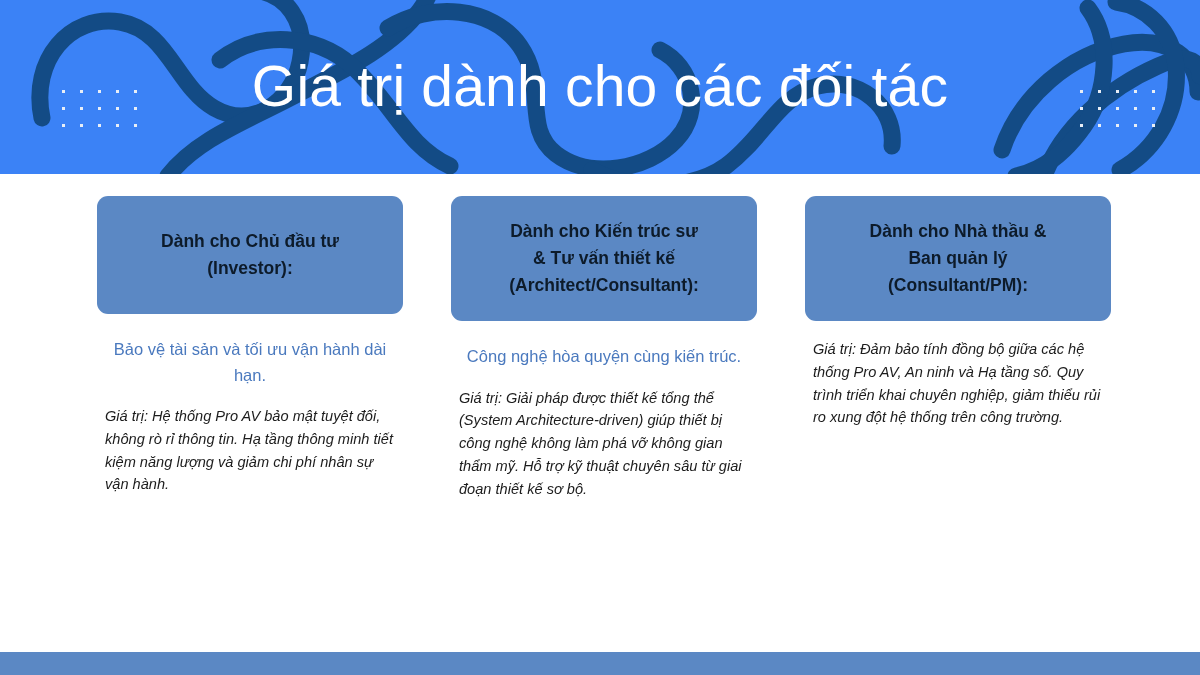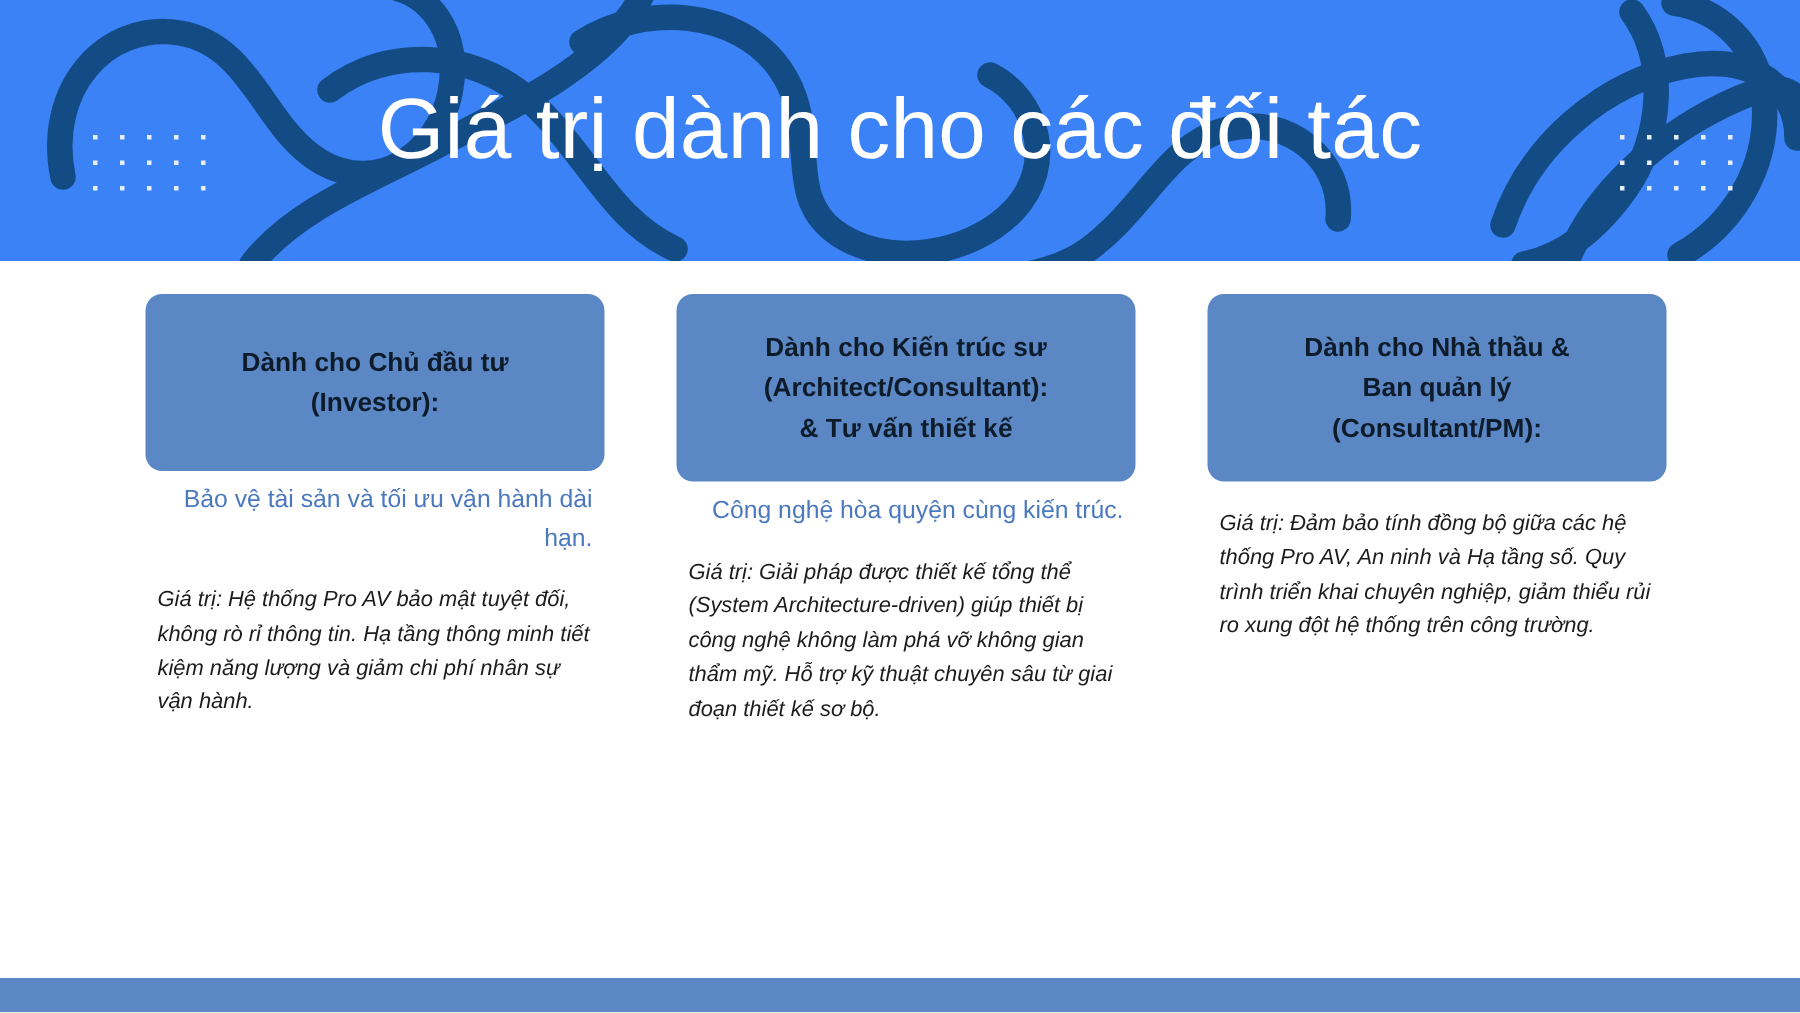--- a/index.html
+++ b/index.html
@@ -114,23 +114,23 @@
     flex-direction: column;
     align-items: center;
     justify-content: center;
     padding: 15px 14px;
   }
   .card-header.two-line  { min-height: 118px; }
   .card-header.three-line{ min-height: 125px; }
   .card-header .hline { display: block; }
 
   .card-subtitle {
-    margin-top: 7px;
+    margin-top: 23px;
     width: 290px;
-    text-align: right;
+    text-align: center;
     color: #4A79BE;
     font-size: 16.5px;
     line-height: 1.55;
     font-weight: 400;
   }
 
   .card-body {
     margin-top: 17px;
     width: 290px;
     color: #1c1c1c;
@@ -216,22 +216,22 @@
         <span class="hline">Dành cho Chủ đầu tư</span>
         <span class="hline">(Investor):</span>
       </div>
       <div class="card-subtitle">Bảo vệ tài sản và tối ưu vận hành dài hạn.</div>
       <div class="card-body">Giá trị: Hệ thống Pro AV bảo mật tuyệt đối, không rò rỉ thông tin. Hạ tầng thông minh tiết kiệm năng lượng và giảm chi phí nhân sự vận hành.</div>
     </div>
 
     <div class="column">
       <div class="card-header three-line">
         <span class="hline">Dành cho Kiến trúc sư</span>
+        <span class="hline">&amp; Tư vấn thiết kế</span>
         <span class="hline">(Architect/Consultant):</span>
-        <span class="hline">&amp; Tư vấn thiết kế</span>
       </div>
       <div class="card-subtitle">Công nghệ hòa quyện cùng kiến trúc.</div>
       <div class="card-body">Giá trị: Giải pháp được thiết kế tổng thể (System Architecture-driven) giúp thiết bị công nghệ không làm phá vỡ không gian thẩm mỹ. Hỗ trợ kỹ thuật chuyên sâu từ giai đoạn thiết kế sơ bộ.</div>
     </div>
 
     <div class="column">
       <div class="card-header three-line">
         <span class="hline">Dành cho Nhà thầu &amp;</span>
         <span class="hline">Ban quản lý</span>
         <span class="hline">(Consultant/PM):</span>

